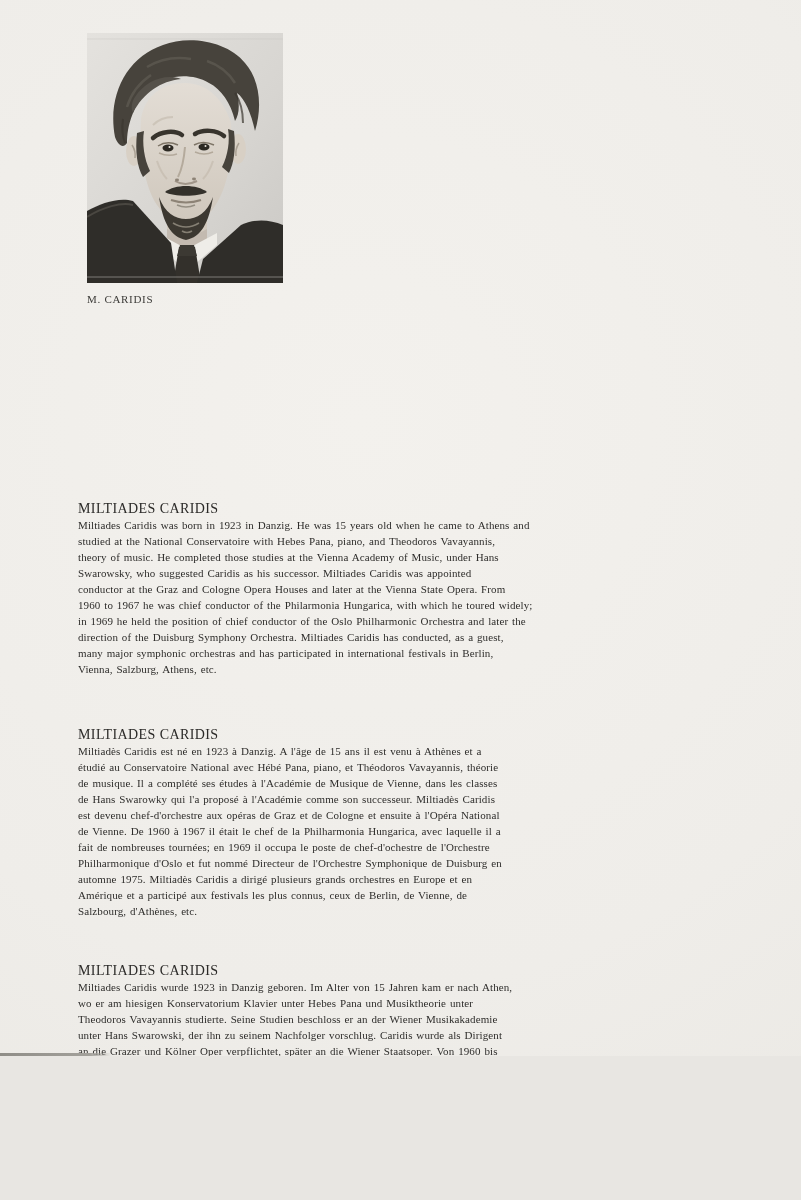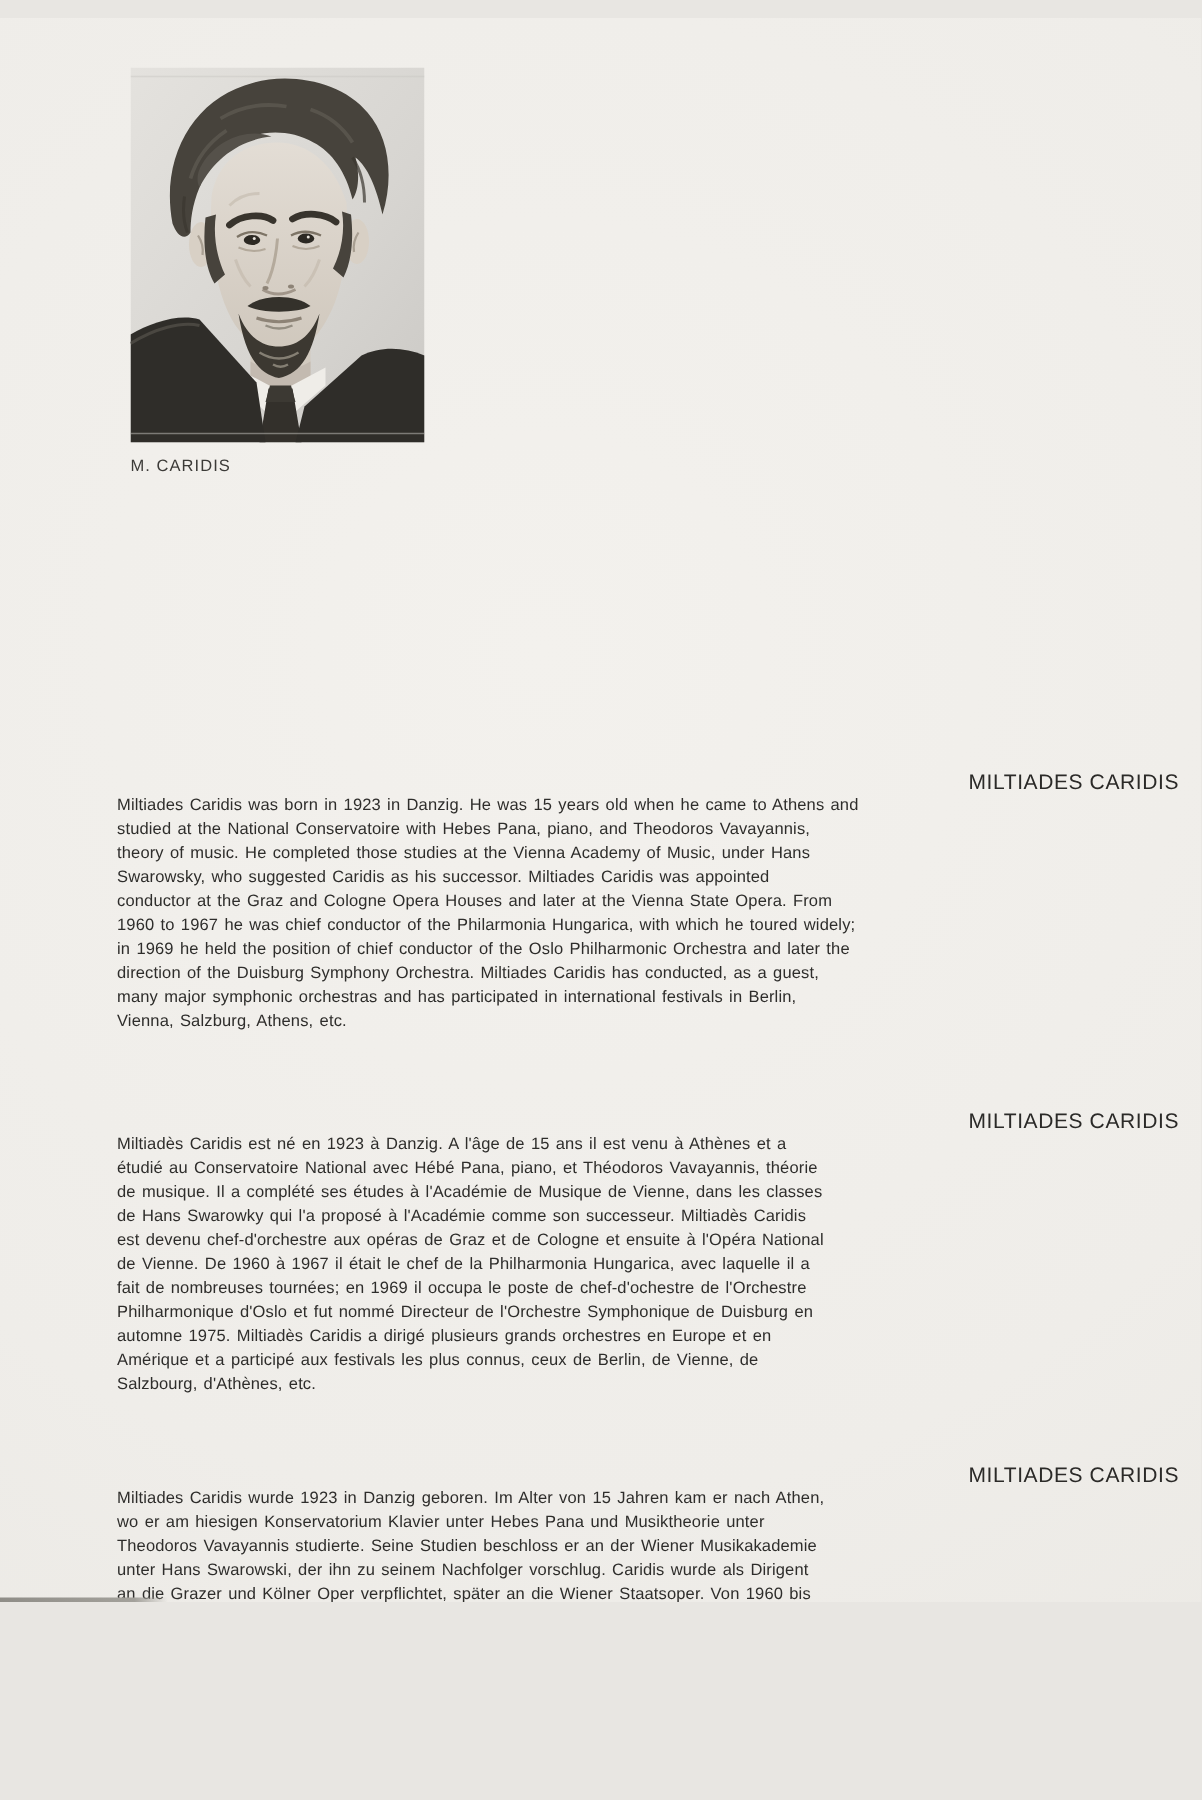--- a/index.html
+++ b/index.html
@@ -4,24 +4,24 @@
 <style>
   html, body {
     margin: 0;
     padding: 0;
     background: #e8e6e2;
   }
   .page {
     position: relative;
     width: 801px;
     height: 1056px;
-    margin: 12px auto;
+    margin: 0 auto;
     background:
       radial-gradient(ellipse 120% 90% at 45% 40%, #f3f1ed 0%, #efede9 60%, #eae8e3 100%);
-    font-family: Liberation Sans, sans-serif;
+    font-family: Liberation Serif, serif;
     color: #2e2d2b;
     overflow: hidden;
   }
 
   
   .photo-block {
     position: absolute;
     left: 87px;
     top: 33px;
     width: 196px;
@@ -47,21 +47,20 @@
     width: 708px;
   }
   .bio-en { top: 501px; }
   .bio-fr { top: 727px; }
   .bio-de { top: 963px; }
   .bio-heading {
     font-size: 14px;
     line-height: 16px;
     letter-spacing: 0.4px;
     color: #2b2a28;
-    text-align: right;
   }
   .bio-body {
     font-size: 11px;
     line-height: 16px;
     letter-spacing: 0.1px;
     word-spacing: 1px;
     white-space: pre-line;
     color: #2e2d2b;
   }
 

